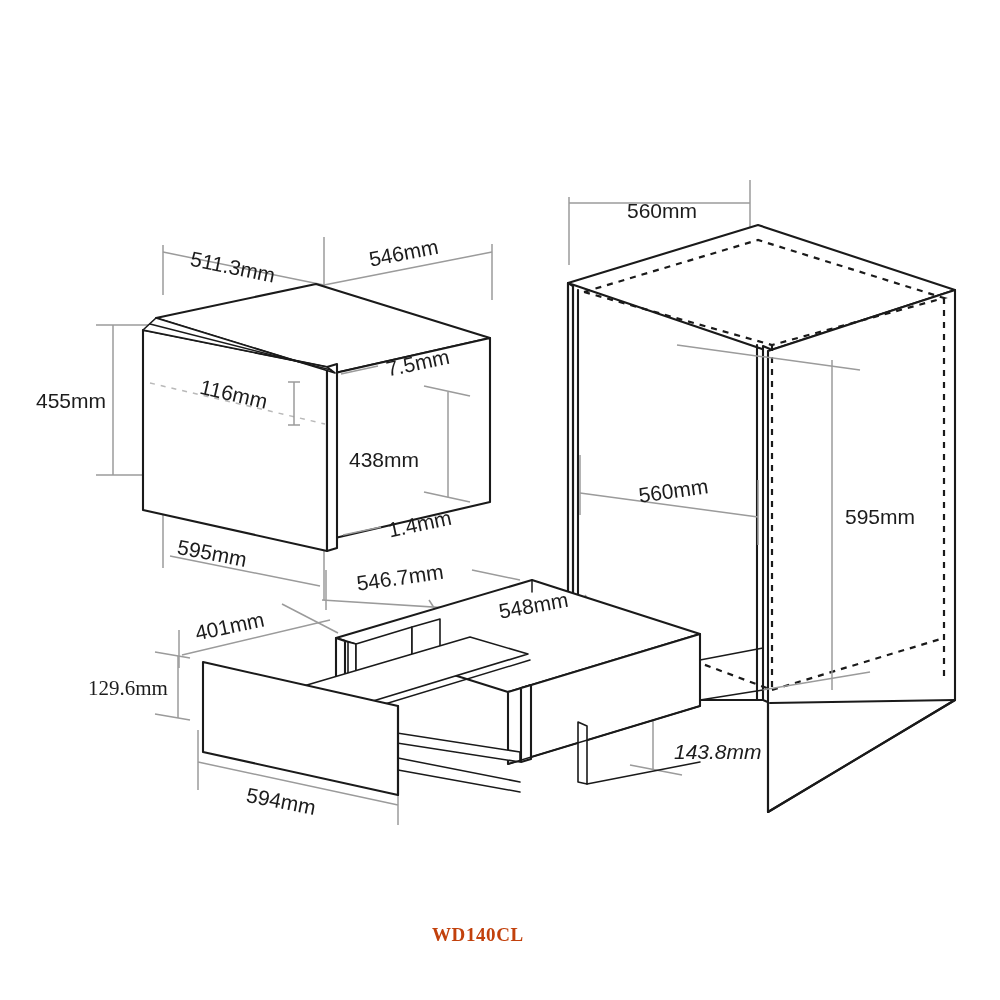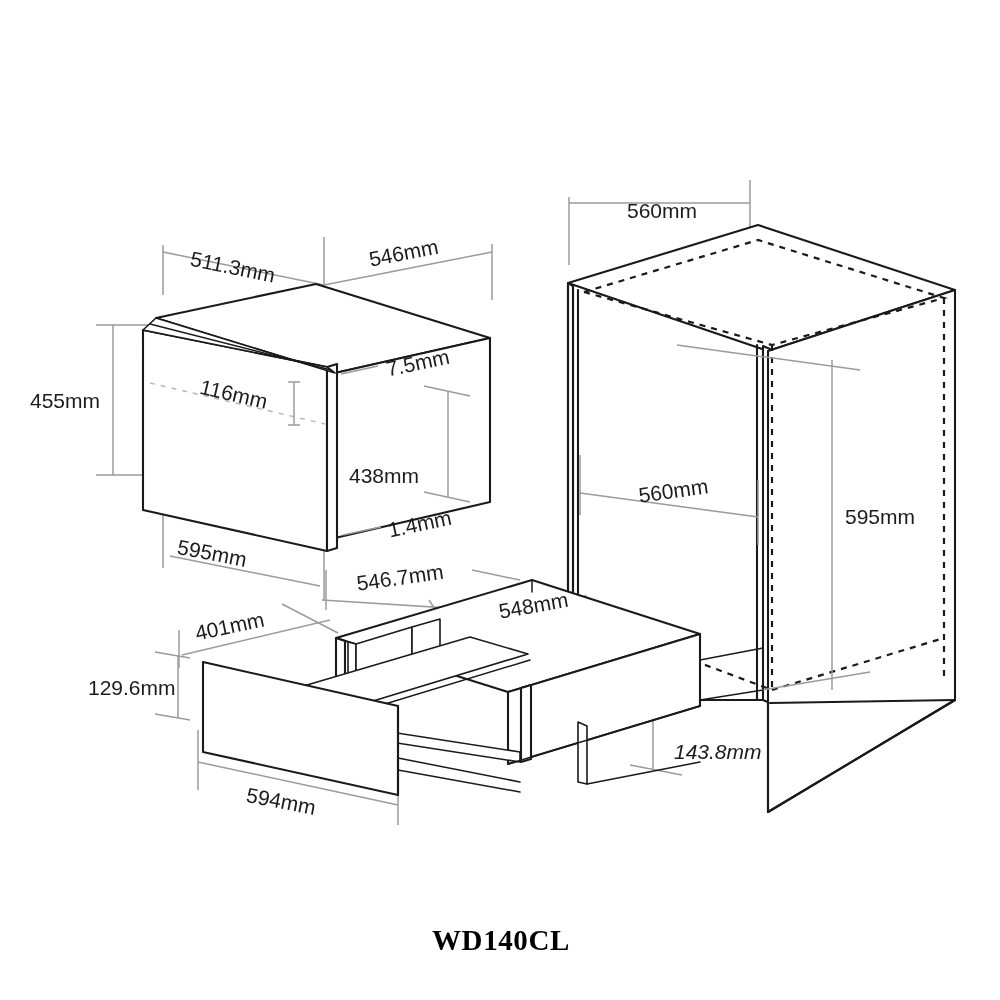--- a/index.html
+++ b/index.html
@@ -7,21 +7,21 @@
   #stage{position:relative;width:1000px;height:1000px;background:#ffffff;overflow:hidden;}
   svg{display:block;position:absolute;left:0;top:0;}
   .obj{fill:#ffffff;stroke:#1a1a1a;stroke-width:2.1;stroke-linejoin:round;stroke-linecap:round;}
   .objthin{fill:#ffffff;stroke:#1a1a1a;stroke-width:1.6;stroke-linejoin:round;stroke-linecap:round;}
   .edge{fill:none;stroke:#1a1a1a;stroke-width:2.1;stroke-linecap:round;stroke-linejoin:round;}
   .edgethin{fill:none;stroke:#1a1a1a;stroke-width:1.5;stroke-linecap:round;stroke-linejoin:round;}
   .hidden{fill:none;stroke:#1a1a1a;stroke-width:2.2;stroke-dasharray:6 6;stroke-linecap:butt;}
   .hiddenlt{fill:none;stroke:#b9b9b9;stroke-width:1.5;stroke-dasharray:5 6;stroke-linecap:butt;}
   .dim{fill:none;stroke:#9b9b9b;stroke-width:1.5;stroke-linecap:butt;}
   .lbl{position:absolute;white-space:nowrap;font-family:"Liberation Sans",sans-serif;font-size:21px;color:#1c1c1c;transform-origin:0 0;}
-  .model{position:absolute;white-space:nowrap;font-family:"Liberation Serif",serif;font-size:29px;font-weight:bold;color:#000000;letter-spacing:.6px;}
+  .model{position:absolute;white-space:nowrap;font-family:"Liberation Serif",serif;font-size:19px;font-weight:bold;color:#c2410c;letter-spacing:.6px;}
 </style>
 </head>
 <body>
 
 <div id="stage">
 
   <svg width="1000" height="1000" viewBox="0 0 1000 1000">
 
     <g>
 
@@ -202,39 +202,39 @@
 
       <path class="edgethin" d="M587,784 L700,762"></path>
     </g>
 
   </svg>
 
   <div class="lbl" style="left:193px;top:247px;transform:rotate(11.5deg);">511.3mm</div>
 
   <div class="lbl" style="left:367px;top:248px;transform:rotate(-11deg);">546mm</div>
 
-  <div class="lbl" style="left:30px;top:389px;">455mm</div>
+  <div class="lbl" style="left:36px;top:389px;">455mm</div>
 
   <div class="lbl" style="left:203px;top:375px;transform:rotate(13deg);">116mm</div>
 
   <div class="lbl" style="left:384px;top:358px;transform:rotate(-12deg);">7.5mm</div>
 
-  <div class="lbl" style="left:349px;top:464px;">438mm</div>
+  <div class="lbl" style="left:349px;top:448px;">438mm</div>
 
   <div class="lbl" style="left:386px;top:519px;transform:rotate(-12deg);">1.4mm</div>
 
   <div class="lbl" style="left:180px;top:535px;transform:rotate(11deg);">595mm</div>
 
   <div class="lbl" style="left:355px;top:572px;transform:rotate(-8deg);">546.7mm</div>
 
   <div class="lbl" style="left:497px;top:600px;transform:rotate(-10deg);">548mm</div>
 
   <div class="lbl" style="left:193px;top:622px;transform:rotate(-12deg);">401mm</div>
 
-  <div class="lbl" style="left:88px;top:676px;">129.6mm</div>
+  <div class="lbl" style="left:88px;top:676px;font-family:Liberation Serif, serif;">129.6mm</div>
 
   <div class="lbl" style="left:249px;top:783px;transform:rotate(11deg);">594mm</div>
 
   <div class="lbl" style="left:674px;top:740px;font-style:italic;">143.8mm</div>
 
   <div class="lbl" style="left:627px;top:199px;">560mm</div>
 
   <div class="lbl" style="left:637px;top:484px;transform:rotate(-8deg);">560mm</div>
 
   <div class="lbl" style="left:845px;top:505px;">595mm</div>

